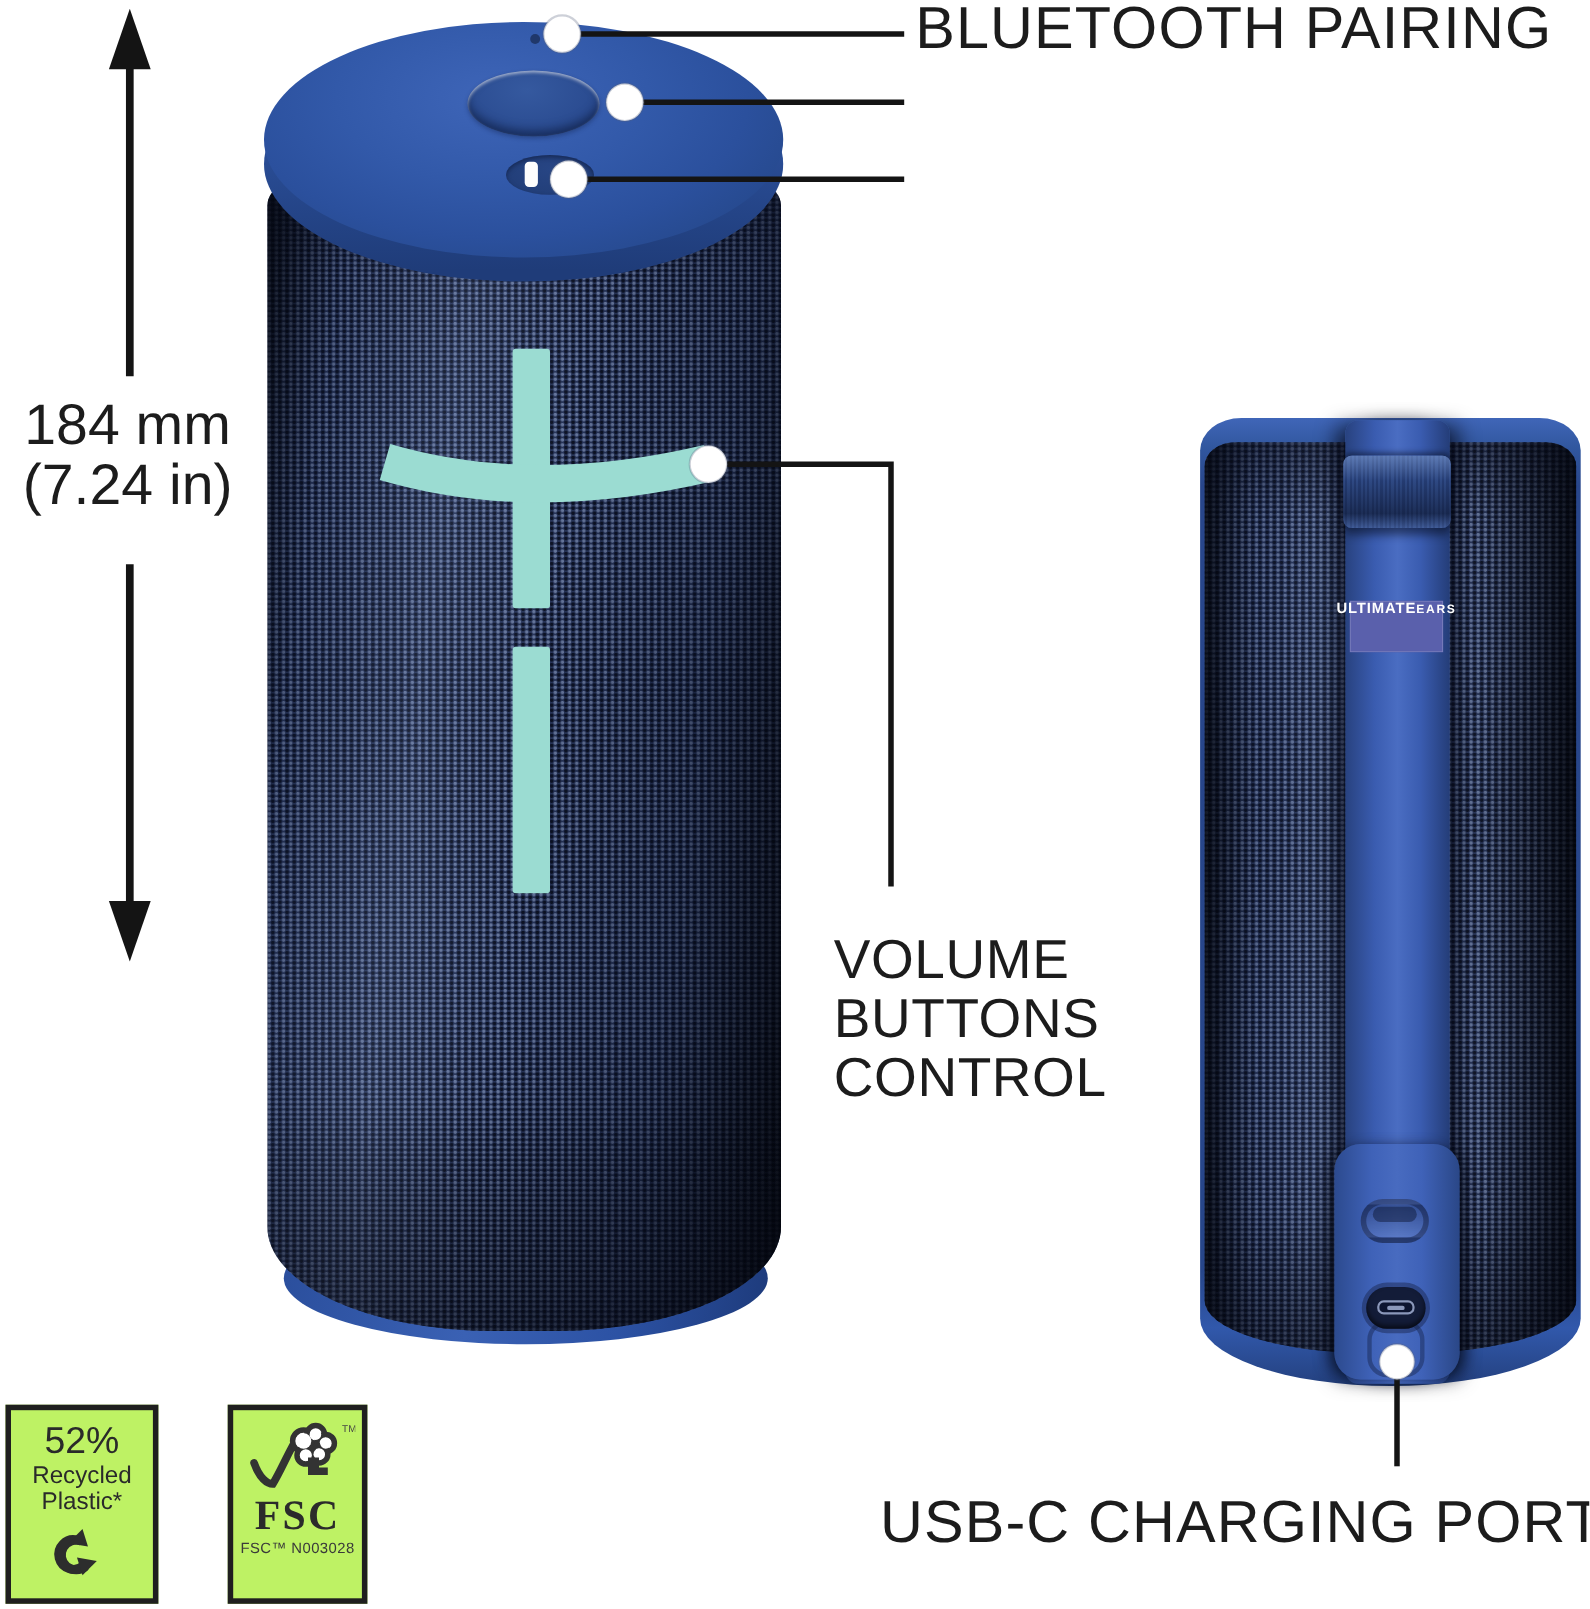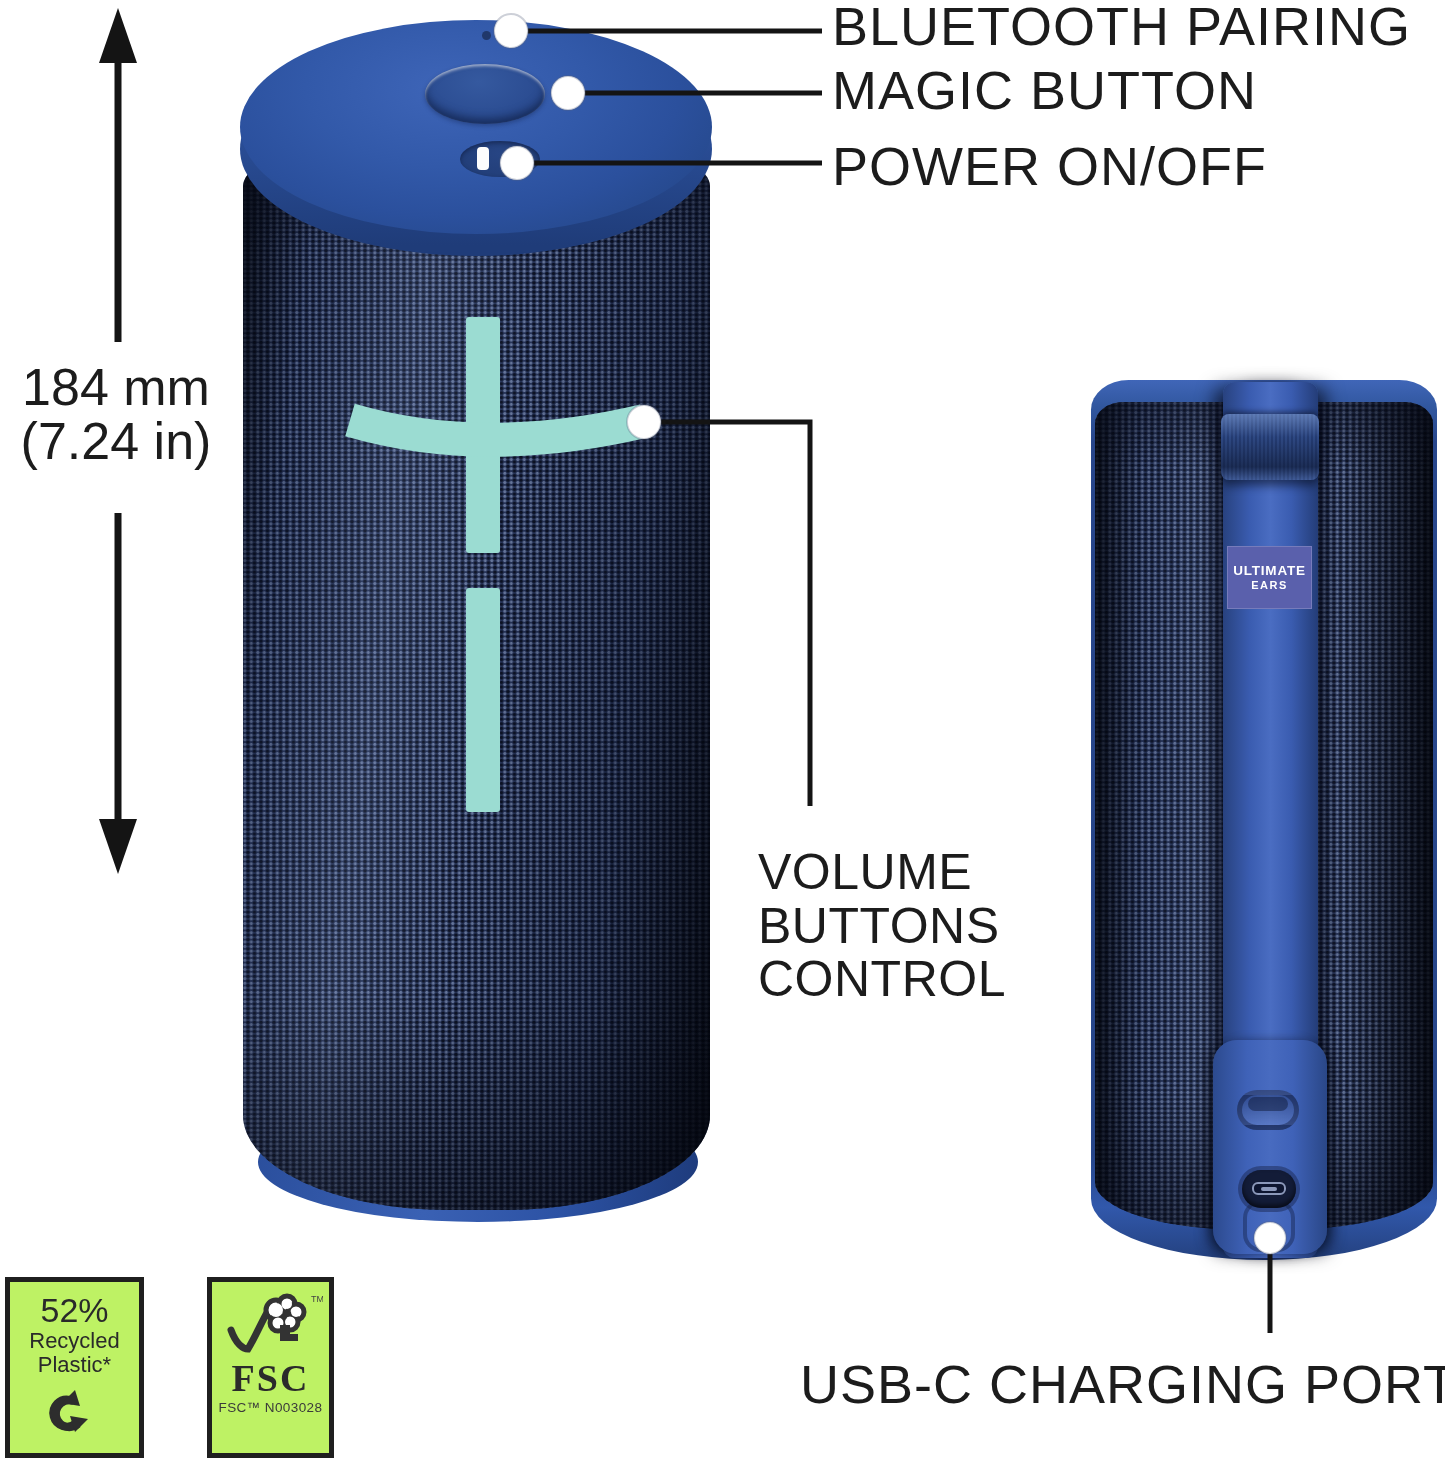--- a/index.html
+++ b/index.html
@@ -58,22 +58,22 @@
       linear-gradient(90deg, rgba(3,6,14,0.85) 0%, rgba(30,44,82,0.25) 14%, rgba(110,132,180,0.16) 32%,
                       rgba(20,32,64,0.25) 55%, rgba(110,132,180,0.10) 72%, rgba(2,4,10,0.88) 100%);}
   #back-spine{left:1223px;top:382px;width:95px;height:876px;border-radius:12px;z-index:3;
     background:linear-gradient(90deg,#28427f,#3a5cb0 28%,#4a6dc2 50%,#3a5cb0 72%,#243d78);
     box-shadow:-14px 0 18px -6px rgba(3,6,18,0.7), 14px 0 18px -6px rgba(3,6,18,0.7);}
   #strap-loop{left:1221px;top:414px;width:98px;height:66px;border-radius:8px;z-index:4;
     background:
       linear-gradient(180deg, rgba(130,160,215,0.55), rgba(20,32,64,0.15) 35%, rgba(10,18,40,0.55) 80%, rgba(90,115,170,0.35)),
       repeating-linear-gradient(90deg,#33508f 0 2px,#27407a 2px 4px);
     box-shadow:0 6px 8px rgba(4,8,20,0.5), 0 -3px 5px rgba(4,8,20,0.4);}
-  #ue-label{left:1227px;top:546px;width:85px;height:63px;background:#5a60ac;z-index:5;
-    display:flex;flex-direction:column;align-items:center;justify-content:center;
+  #ue-label{left:1227px;top:546px;width:85px;height:47px;background:#5a60ac;z-index:5;
+    display:flex;justify-content:center;
     box-shadow:0 0 0 1px rgba(255,255,255,0.18) inset;}
   #ue-label .l1{font-size:13.5px;font-weight:bold;color:#fff;letter-spacing:0.8px;line-height:1;}
   #ue-label .l2{font-size:11px;font-weight:bold;color:#fff;letter-spacing:1.5px;line-height:1;margin-top:3px;}
   #port-plate{left:1213px;top:1040px;width:114px;height:214px;border-radius:24px;z-index:4;
     background:linear-gradient(90deg,#2c4a8e,#3f62b8 30%,#486bc0 50%,#3f62b8 70%,#2a4787);
     box-shadow:-10px 0 14px -6px rgba(3,6,18,0.6), 10px 0 14px -6px rgba(3,6,18,0.6);}
   #pull-tab{left:1237px;top:1090px;width:62px;height:40px;border-radius:20px;z-index:5;
     border:5px solid rgba(10,18,44,0.40);box-sizing:border-box;
     background:linear-gradient(180deg, rgba(16,26,56,0.30), rgba(255,255,255,0.10));}
   #pull-slot{left:1248px;top:1097px;width:40px;height:14px;border-radius:7px;z-index:6;
@@ -128,22 +128,20 @@
   </div>
   <div class="abs" id="port-plate"></div>
   <div class="abs" id="pull-tab"></div>
   <div class="abs" id="pull-slot"></div>
   <div class="abs" id="door-seam"></div>
   <div class="abs" id="usb-port"></div>
   <div class="abs" id="usb-inner"></div>
   <div class="abs" id="usb-pin"></div>
 
   <div class="abs callout-label" style="left:832px;top:-2px;">BLUETOOTH PAIRING</div>
-  <div class="abs callout-label" style="left:832px;top:62px;">MAGIC BUTTON</div>
-  <div class="abs callout-label" style="left:832px;top:138px;">POWER ON/OFF</div>
 
   <div class="abs dim-label" style="left:0px;top:360px;">
     <div>184 mm</div>
     <div>(7.24 in)</div>
   </div>
 
   <div class="abs multi-label" style="left:758px;top:846px;">
     <div>VOLUME</div>
     <div>BUTTONS</div>
     <div>CONTROL</div>

